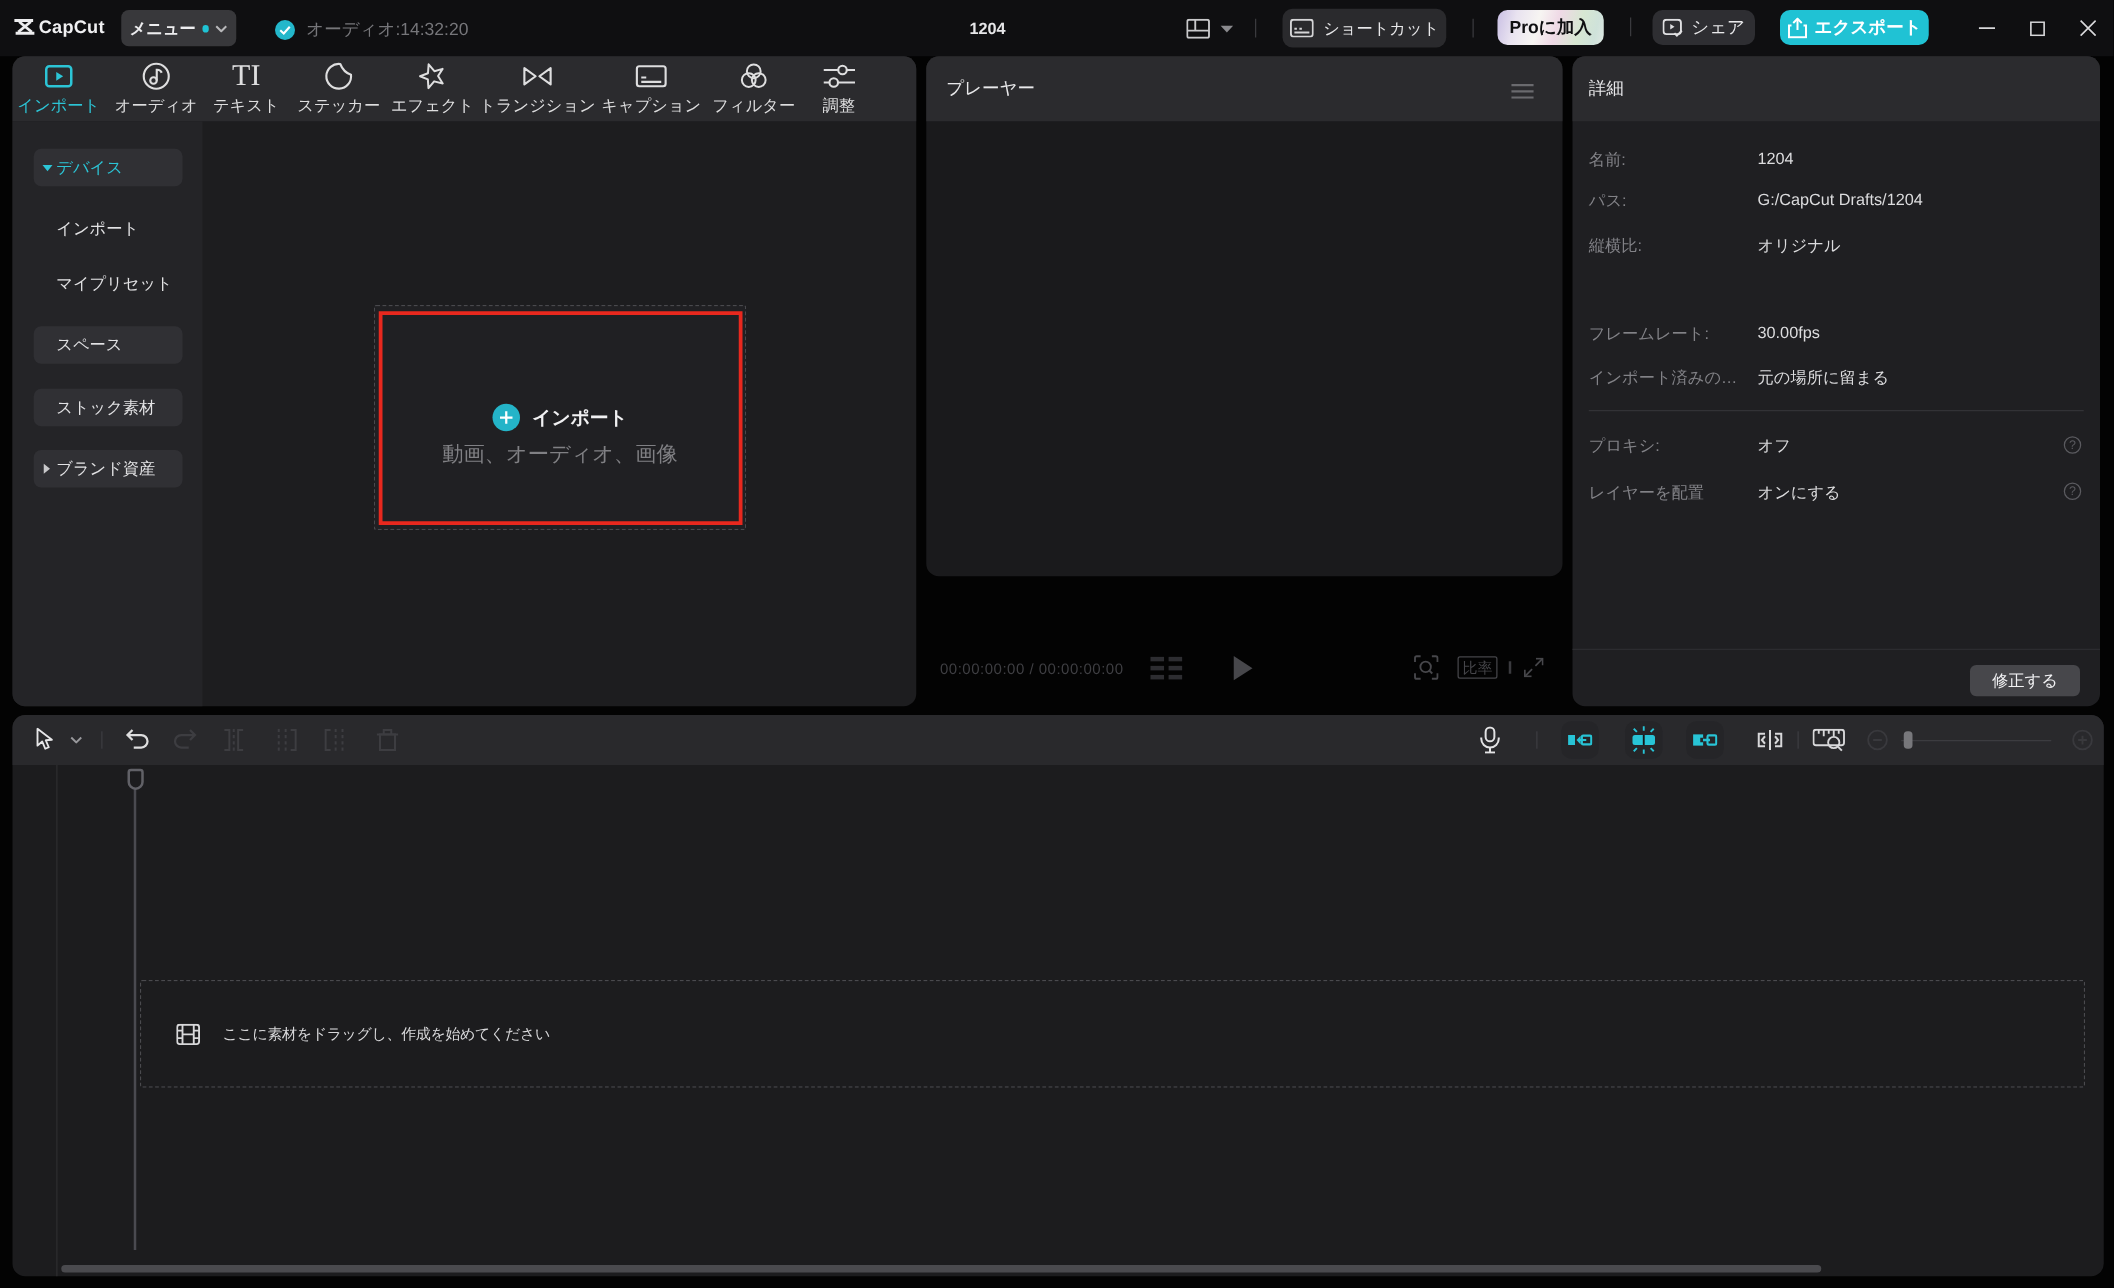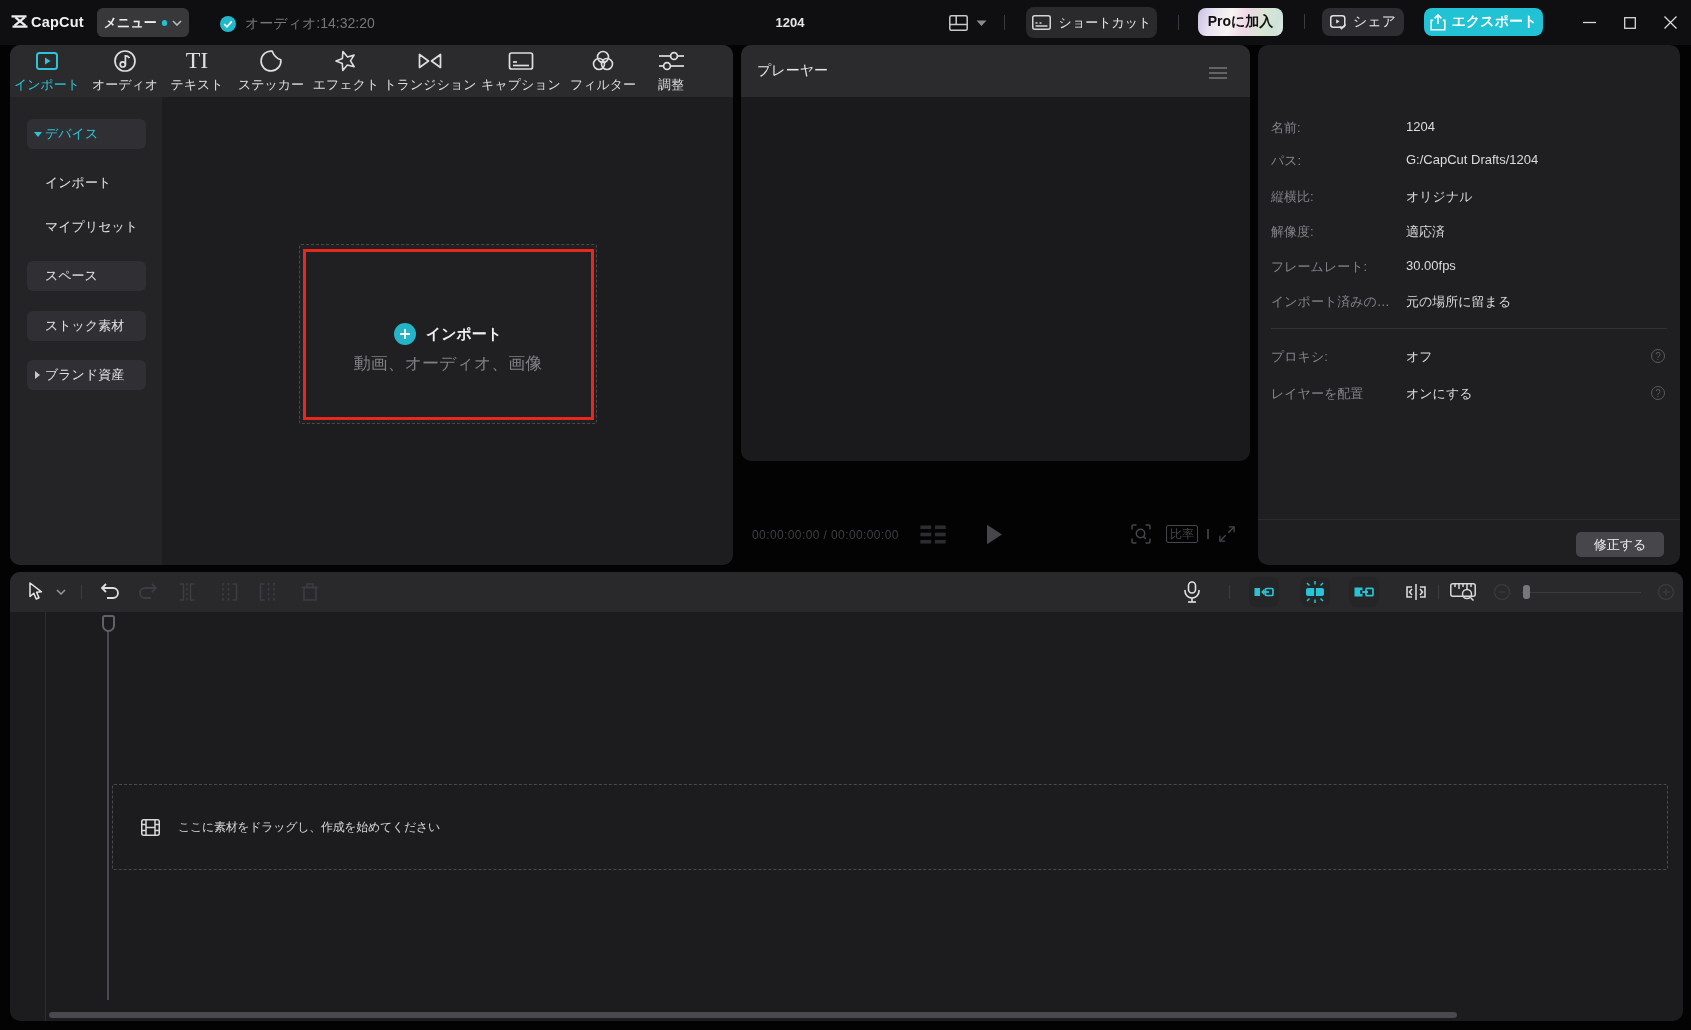--- a/index.html
+++ b/index.html
@@ -339,35 +339,34 @@
         <path d="M11 1 H17 V7"></path>
           <path d="M7 17 H1 V11"></path>
         <line x1="16.5" y1="1.5" x2="10.5" y2="7.5"></line>
           <line x1="1.5" y1="16.5" x2="7.5" y2="10.5"></line>
       </g>
     </svg>
   </div>
 </div>
 
 <div id="rightpanel" class="abs">
+  <div id="righthead" class="abs">
+      <span class="t">詳細</span>
+    </div>
   <div class="drow" style="top:74px;">
       <span class="lab">名前:</span>
       <span class="val">1204</span>
     </div>
   <div class="drow" style="top:107px;">
       <span class="lab">パス:</span>
       <span class="val">G:/CapCut Drafts/1204</span>
     </div>
   <div class="drow" style="top:143px;">
       <span class="lab">縦横比:</span>
       <span class="val">オリジナル</span>
-    </div>
-  <div class="drow" style="top:178px;">
-      <span class="lab">解像度:</span>
-      <span class="val">適応済</span>
     </div>
   <div class="drow" style="top:213px;">
       <span class="lab">フレームレート:</span>
       <span class="val">30.00fps</span>
     </div>
   <div class="drow" style="top:248px;">
       <span class="lab">インポート済みの…</span>
       <span class="val">元の場所に留まる</span>
     </div>
   <div id="rdivider" class="abs" style="top:283px;"></div>

